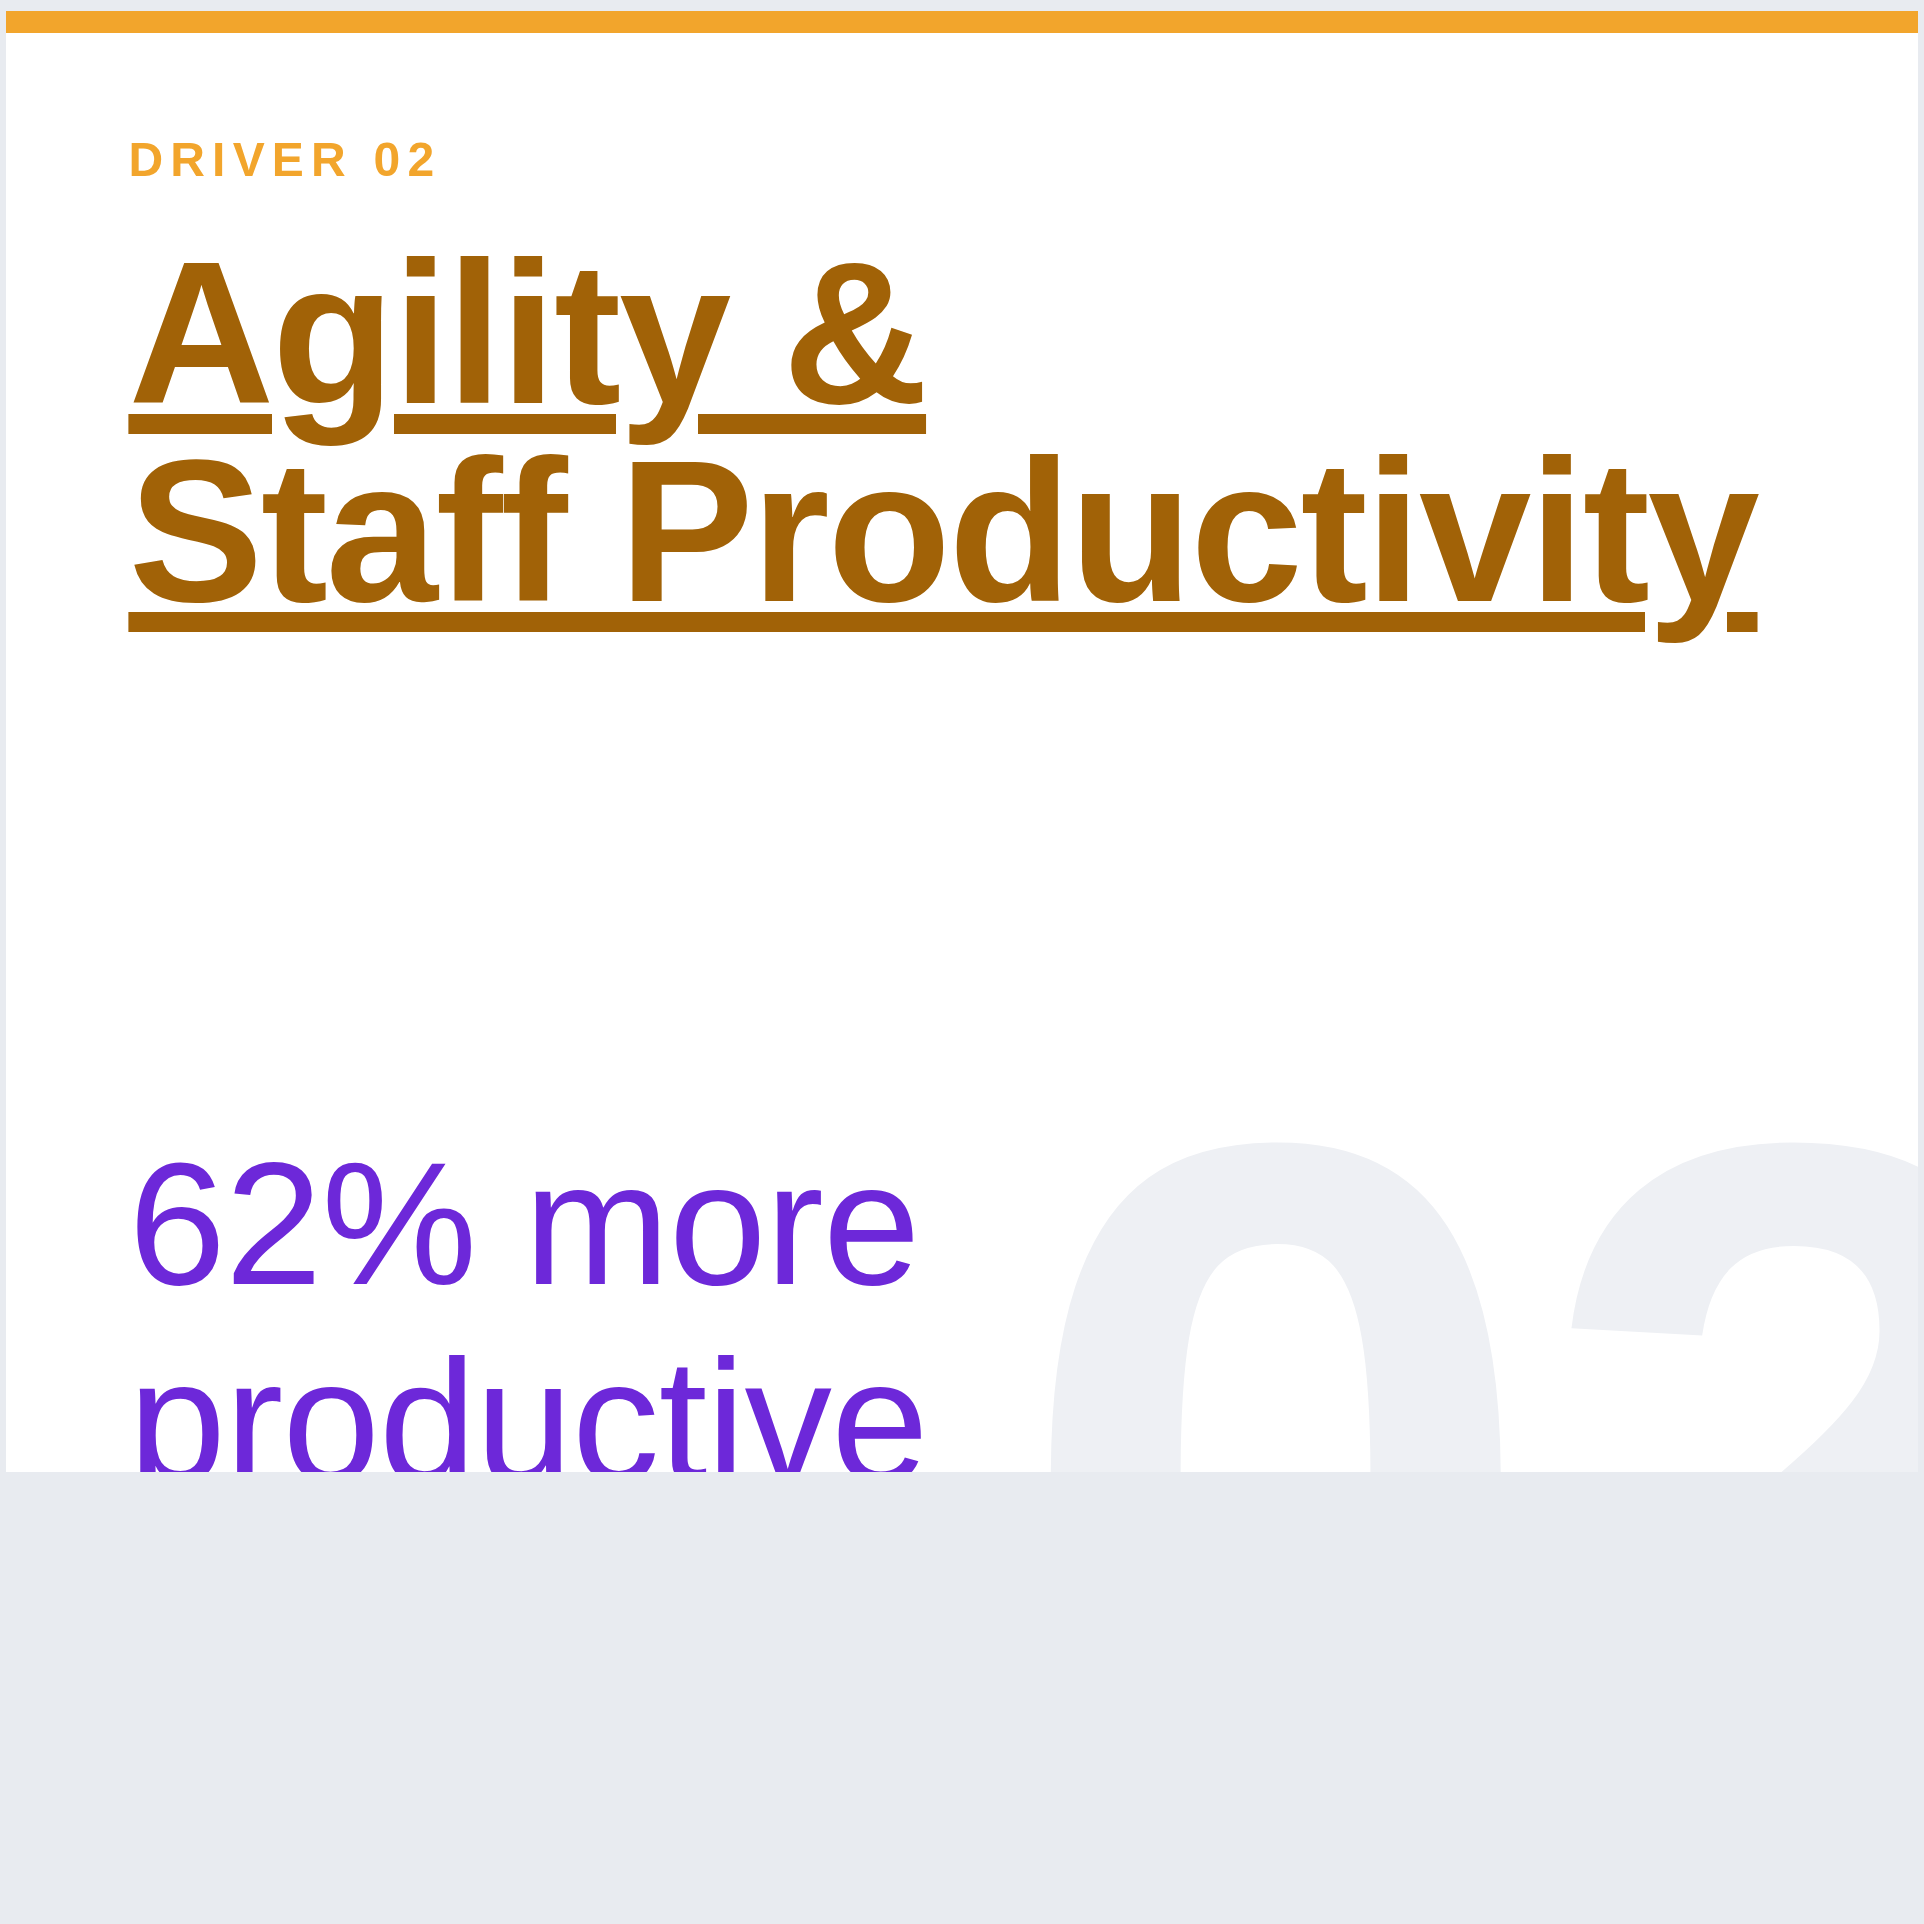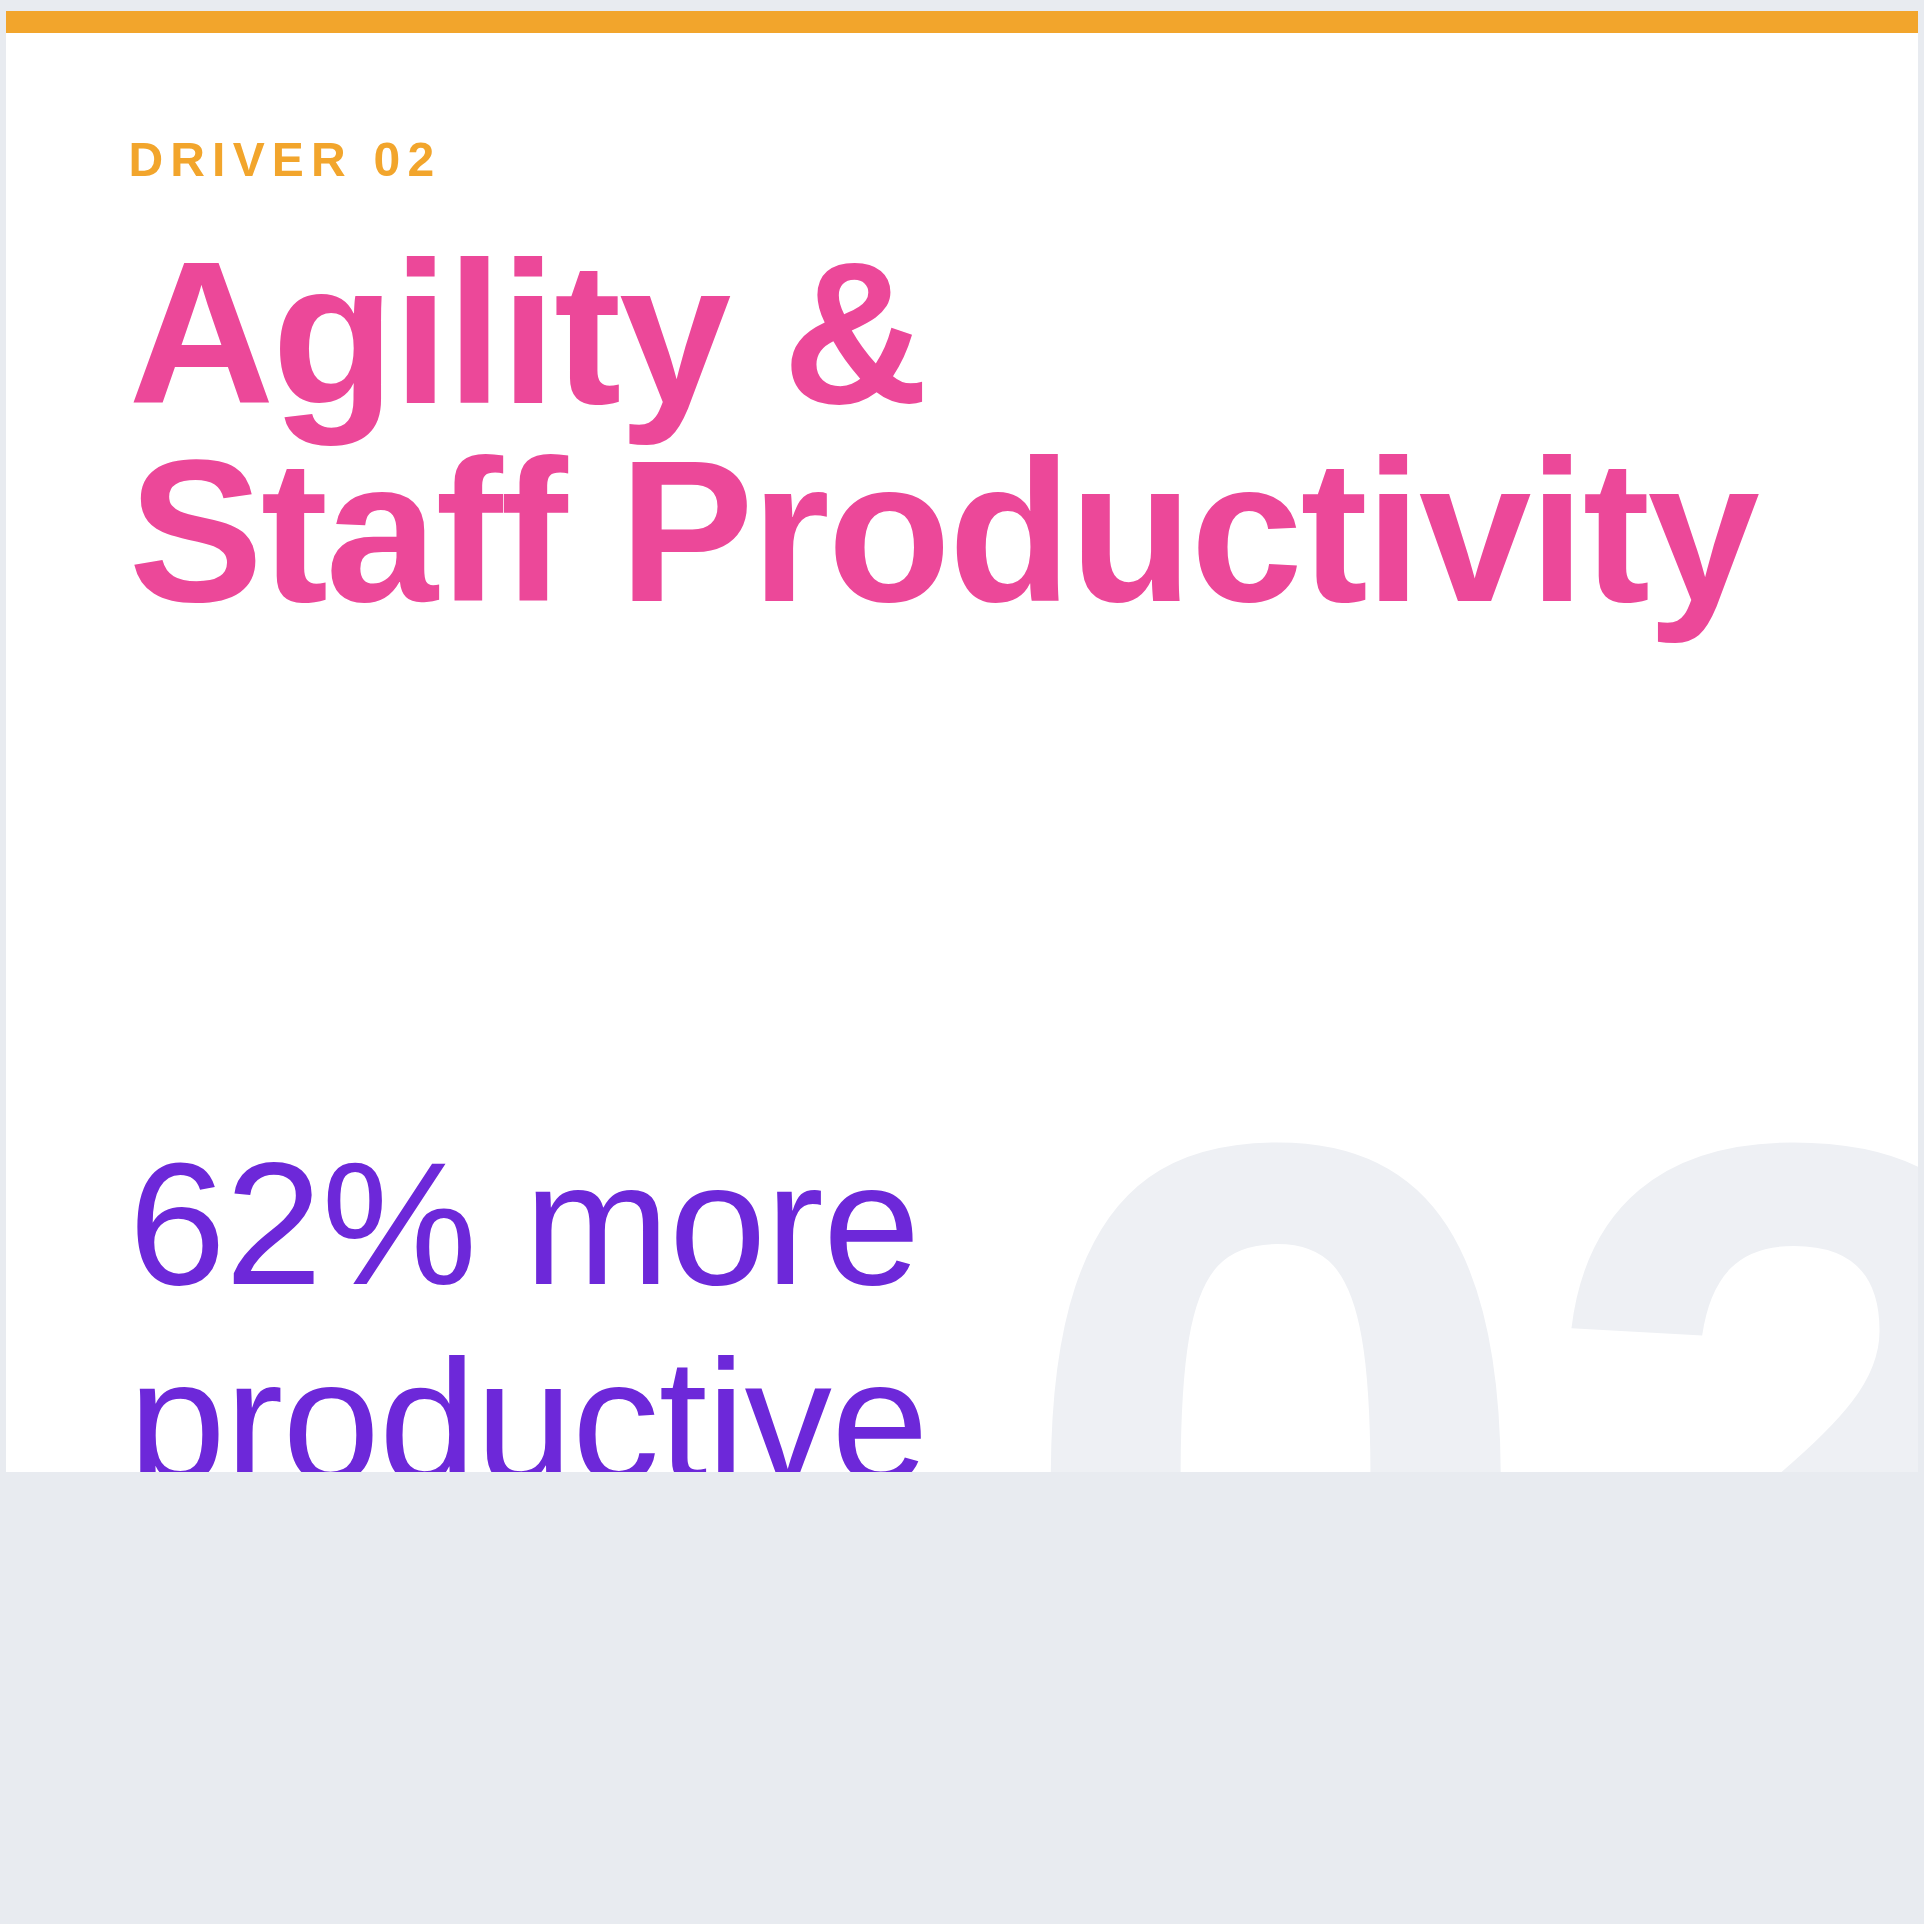--- a/index.html
+++ b/index.html
@@ -70,22 +70,23 @@
     line-height:1;
     margin-top:4.8px;
   }
 
   .headline {
     margin-top:51px;
     font-size:202px;
     font-weight:bold;
     line-height:0.98;
     letter-spacing:-2.4px;
-    color:#ec4899;
+    color:#a16207;
     white-space:pre-line;
+    text-decoration:underline;
   }
 
   .stat {
     position:absolute;
     left:122px;
     top:1115px;
     font-size:175px;
     font-weight:normal;
     line-height:1.125;
     letter-spacing:-0.8px;

